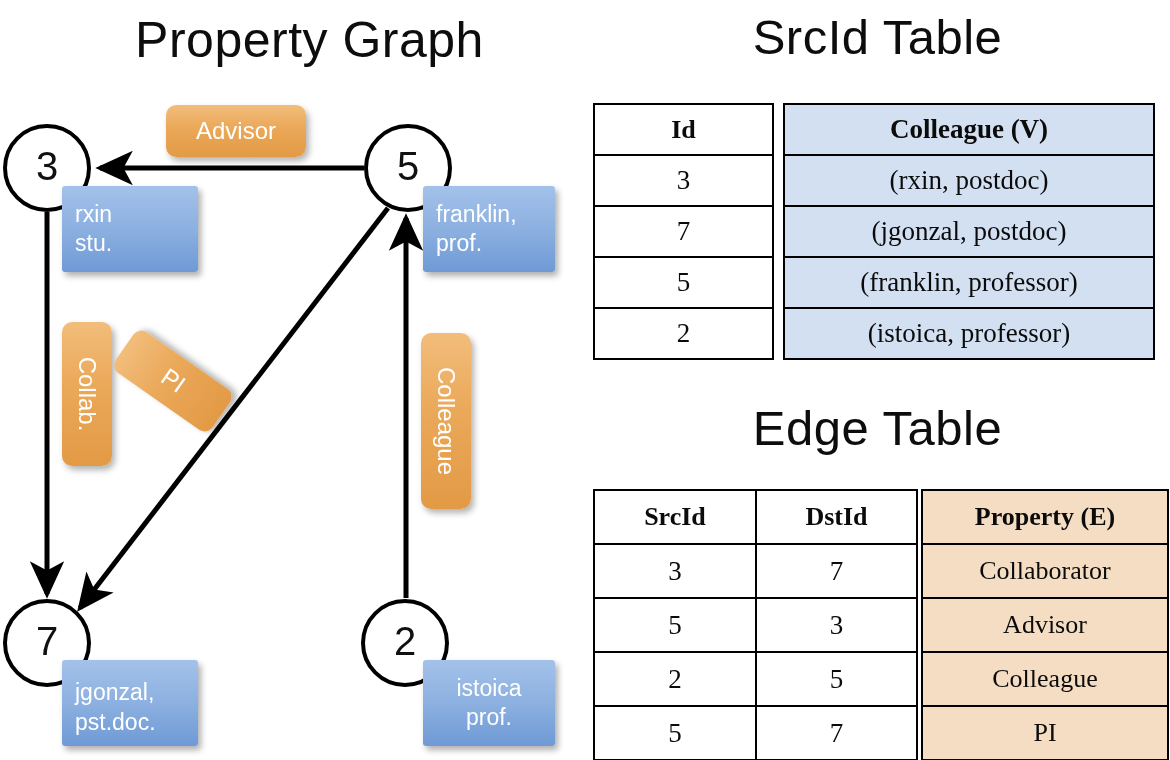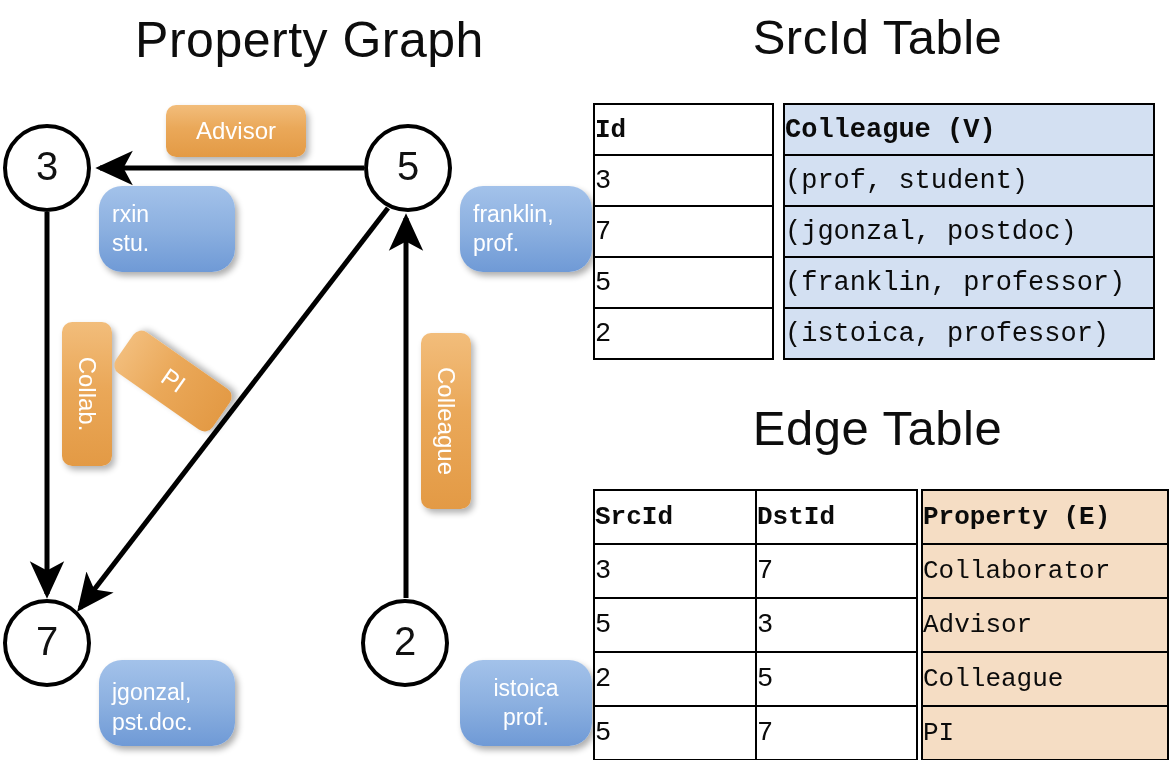--- a/index.html
+++ b/index.html
@@ -38,30 +38,30 @@
     background: #fff;
     display: flex; align-items: center; justify-content: center;
     font-size: 40px; font-weight: 300; color: #111;
     font-family: "Liberation Sans", sans-serif;
   }
   .node span { position: relative; top: -2px; }
 
   
   .prop-box {
     position: absolute;
-    border-radius: 23px;
+    border-radius: 3px;
     background: linear-gradient(180deg,#a3c2ea 0%, #8cb0e0 50%, #6f9ad6 100%);
     box-shadow: 3px 4px 6px rgba(0,0,0,0.32);
     color: #ffffff;
     font-size: 23px;
     font-weight: 300;
     line-height: 1.28;
     padding: 9px 13px;
     font-family: "Liberation Sans", sans-serif;
-    display: flex; flex-direction: column; justify-content: center; margin-left: 37px;
+    display: flex; flex-direction: column; justify-content: center;
   }
 
   
   .edge-label {
     position: absolute;
     border-radius: 10px;
     background: linear-gradient(180deg,#f2bd7b 0%, #eaa859 45%, #e39a45 100%);
     box-shadow: 3px 4px 6px rgba(0,0,0,0.30);
     color: #ffffff;
     font-size: 24px;
@@ -80,22 +80,22 @@
   }
   .edge-label.rot-pi > span {
     transform: rotate(90deg);
     display: block;
   }
 
   
   .tbl { position: absolute; border-collapse: collapse; }
   .tbl td, .tbl th {
     border: 2px solid #000;
-    text-align: left;
-    font-family: Liberation Mono, monospace;
+    text-align: center;
+    font-family: Liberation Serif, serif;
     font-weight: 300;
     color: #0b0b0b;
     padding: 0;
   }
   .tbl th { font-weight: bold; }
 
   
   #vt-id-tbl { left: 593px; top: 103px; width: 181px; }
   #vt-id-tbl th, #vt-id-tbl td { height: 51px; font-size: 27px; background:#ffffff; }
   #vt-id-tbl th { font-size: 26px; }
@@ -213,21 +213,21 @@
         </tr>
     </tbody>
   </table>
 
   <table class="tbl" id="vt-prop-tbl">
     <tbody>
       <tr>
         <th>Colleague (V)</th>
       </tr>
       <tr>
-          <td>(prof, student)</td>
+          <td>(rxin, postdoc)</td>
         </tr>
       <tr>
           <td>(jgonzal, postdoc)</td>
         </tr>
       <tr>
           <td>(franklin, professor)</td>
         </tr>
       <tr>
           <td>(istoica, professor)</td>
         </tr>

